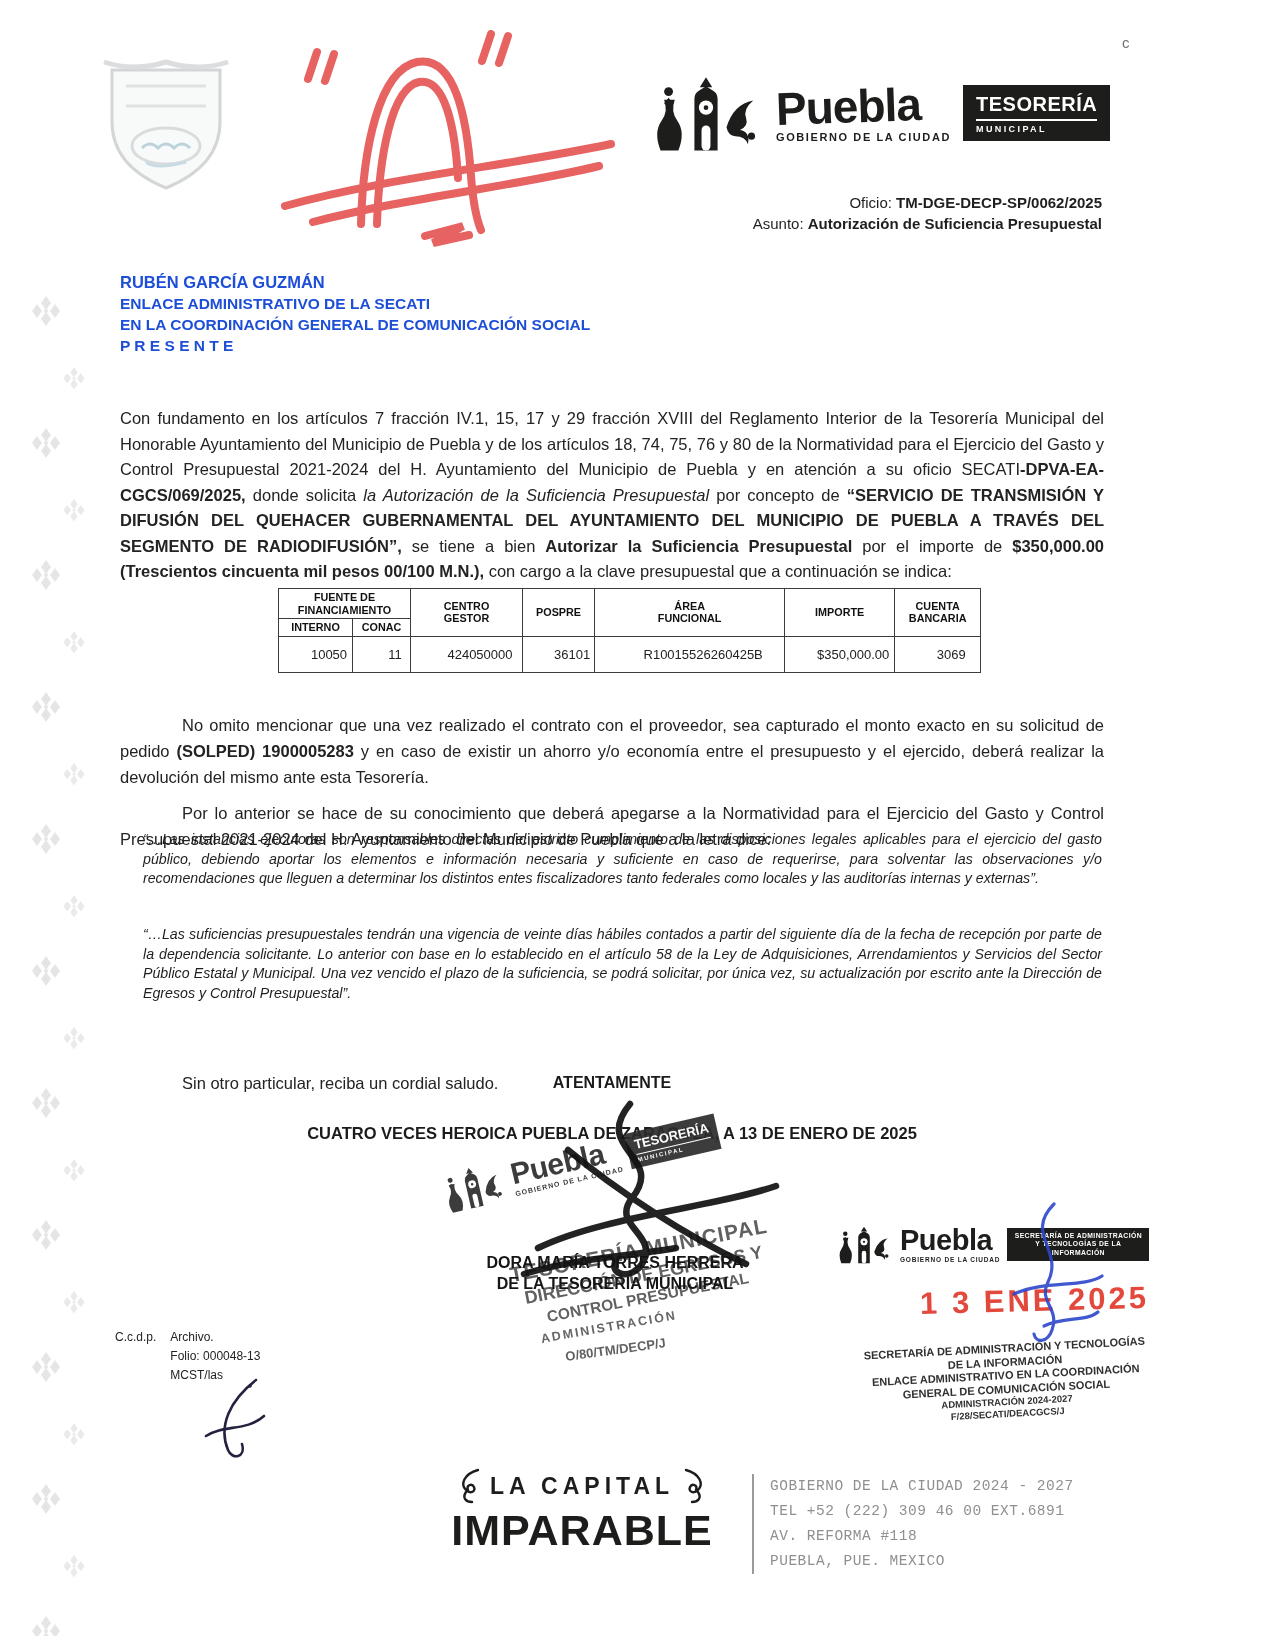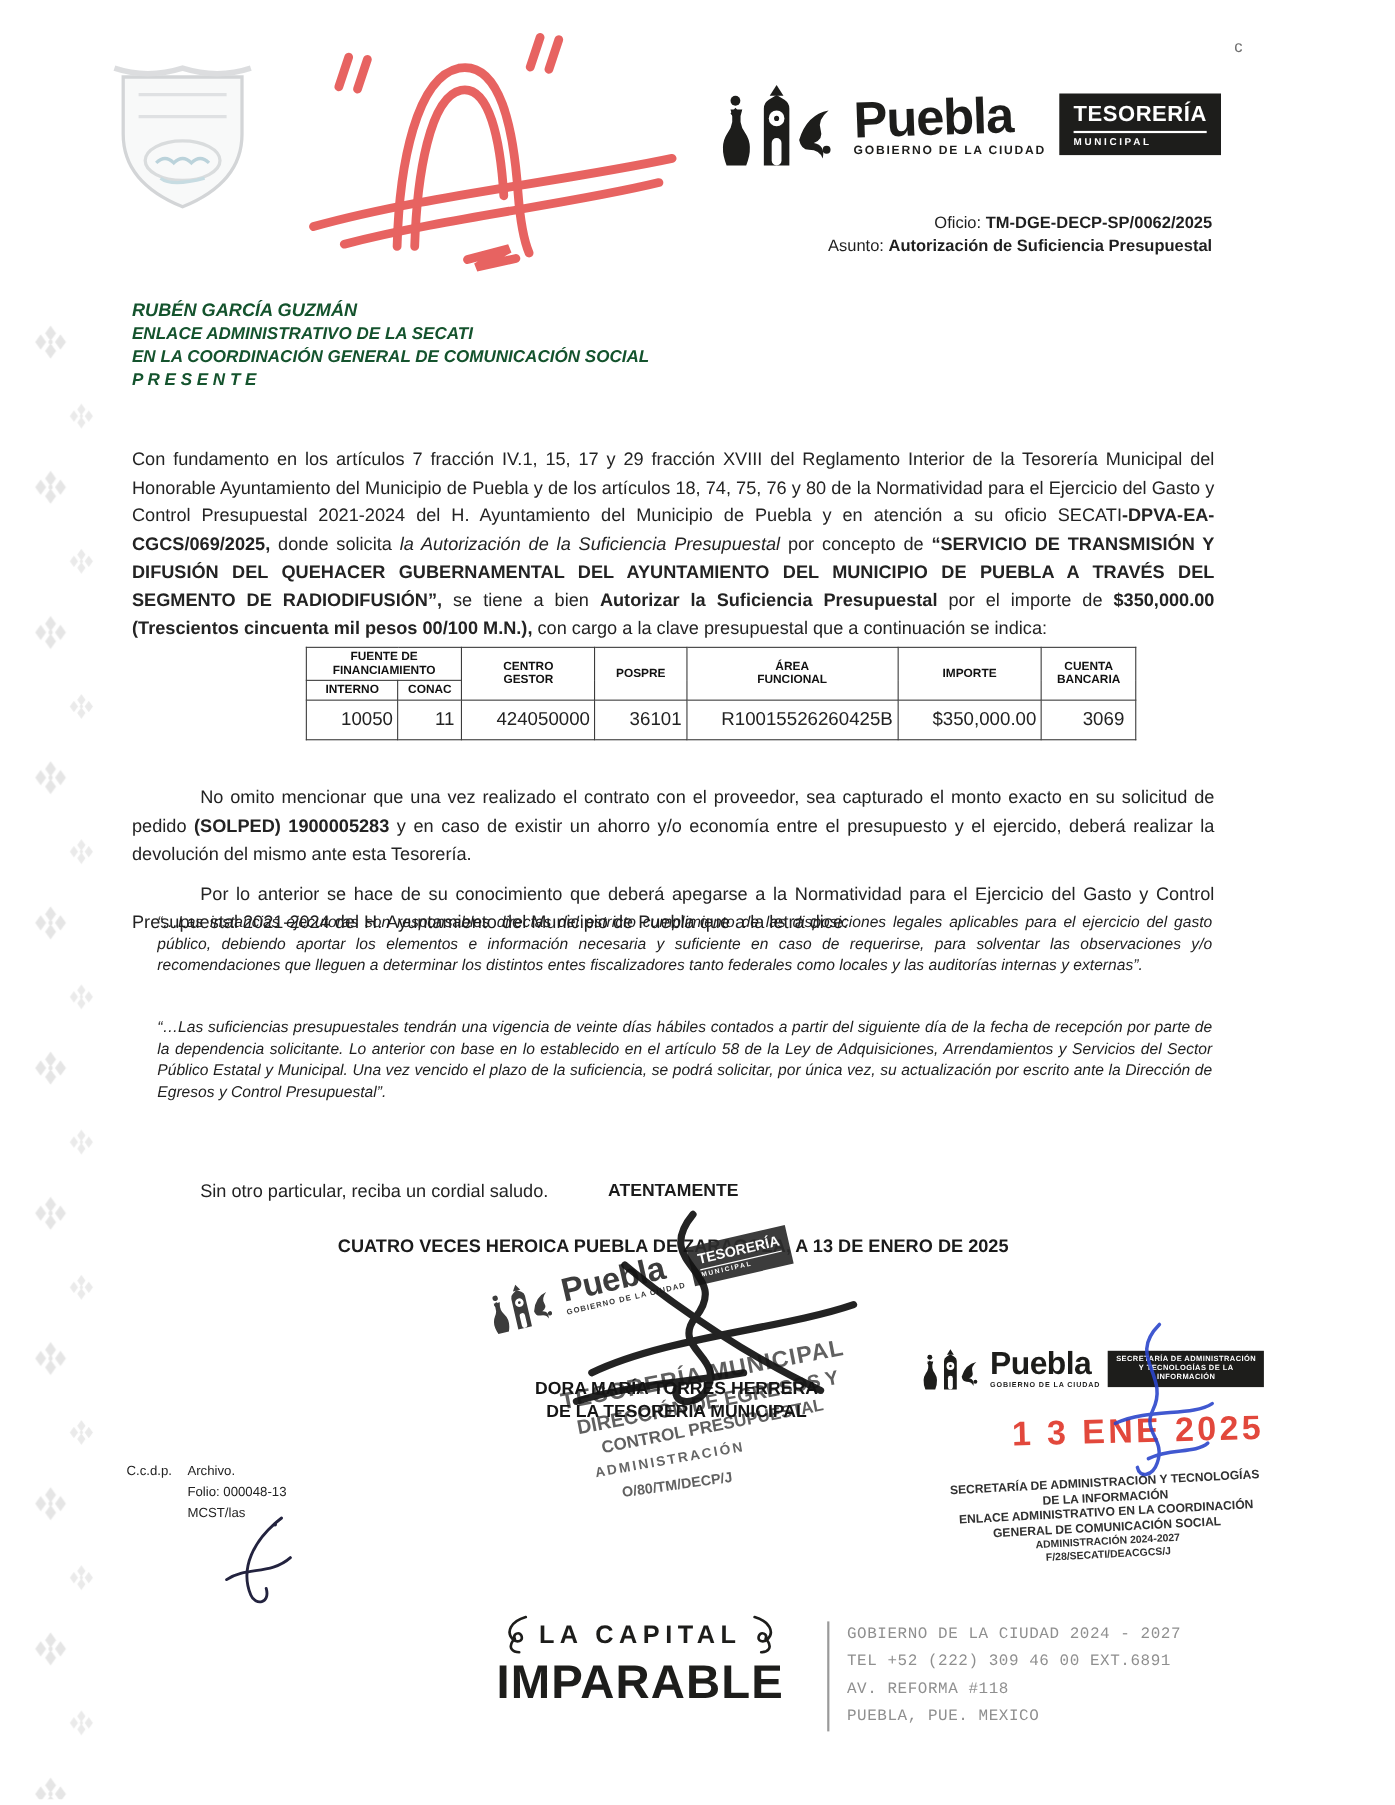--- a/index.html
+++ b/index.html
@@ -17,38 +17,38 @@
   .brand{left:648px;top:72px;display:flex;align-items:center;gap:12px;z-index:2;}
   .brand-word{font-weight:800;font-size:46px;letter-spacing:-1px;color:#1d1d1b;line-height:46px;transform:rotate(-2deg);}
   .brand-sub{font-weight:800;font-size:11px;letter-spacing:1.6px;color:#1d1d1b;text-align:center;margin-top:2px;}
   .brand-box{background:#1d1d1b;color:#fff;padding:8px 13px 7px;}
   .brand-box .t1{font-weight:800;font-size:20px;letter-spacing:.5px;border-bottom:2px solid #fff;padding-bottom:3px;}
   .brand-box .t2{font-weight:700;font-size:9px;letter-spacing:2.4px;margin-top:3px;}
 
   .refs{right:166px;top:192px;text-align:right;font-size:15px;line-height:21px;color:#1f1f1f;}
   .refs .lbl{font-weight:400}.refs .val{font-weight:700}
 
-  .recipient{left:120px;top:272px;font-weight:700;font-size:15.5px;line-height:21px;color:#14532d;font-style:italic;}
+  .recipient{left:120px;top:272px;font-weight:700;font-size:15.5px;line-height:21px;color:#1d4ed8;}
   .recipient .nm{font-size:16.5px;}
 
   .para{position:absolute;left:120px;width:984px;font-size:16.5px;line-height:26px;text-align:justify;color:#232323;margin-top:28px;}
   .p1{top:378px;line-height:25.5px;}
   .p2{top:684px;text-indent:62px;}
   .p3{top:772px;text-indent:62px;}
   .closing{top:1042px;text-indent:62px;text-align:left;}
 
   .quote{position:absolute;left:143px;width:959px;font-size:14.2px;line-height:19.5px;font-weight:400;
          font-style:italic;text-align:justify;color:#1e1e1e;}
   .q1{top:830px;}
   .q2{top:925px;}
 
   table.clave{position:absolute;left:278px;top:588px;border-collapse:collapse;table-layout:fixed;background:#fff;z-index:2;}
   .clave th,.clave td{border:1.4px solid #3c3c3c;text-align:center;vertical-align:middle;padding:2px 4px;}
   .clave th{font-size:10.8px;font-weight:700;line-height:12.5px;color:#111;white-space:pre-line;}
-  .clave td{font-size:17px;color:#222;height:31px;padding-left:31px;}
+  .clave td{font-size:13px;color:#222;height:31px;padding-left:31px;}
 
   .att{position:absolute;left:120px;width:984px;text-align:center;font-weight:700;color:#1b1b1b;}
   .att1{top:1074px;font-size:16px;}
   .att2{top:1124px;font-size:16.5px;}
 
   .sig-name{left:330px;top:1253px;width:570px;text-align:center;font-weight:700;font-size:16px;line-height:20.5px;color:#151515;z-index:6;}
 
   .stamp-center{left:438px;top:1140px;transform:rotate(-13deg);display:flex;align-items:center;gap:8px;opacity:.92;z-index:3;}
   .stamp-center .w{font-weight:800;font-size:30px;letter-spacing:-.5px;color:#2c2c2c;line-height:30px;}
   .stamp-center .sub{font-weight:800;font-size:7px;letter-spacing:1px;color:#2c2c2c;text-align:center;margin-top:1px;}

